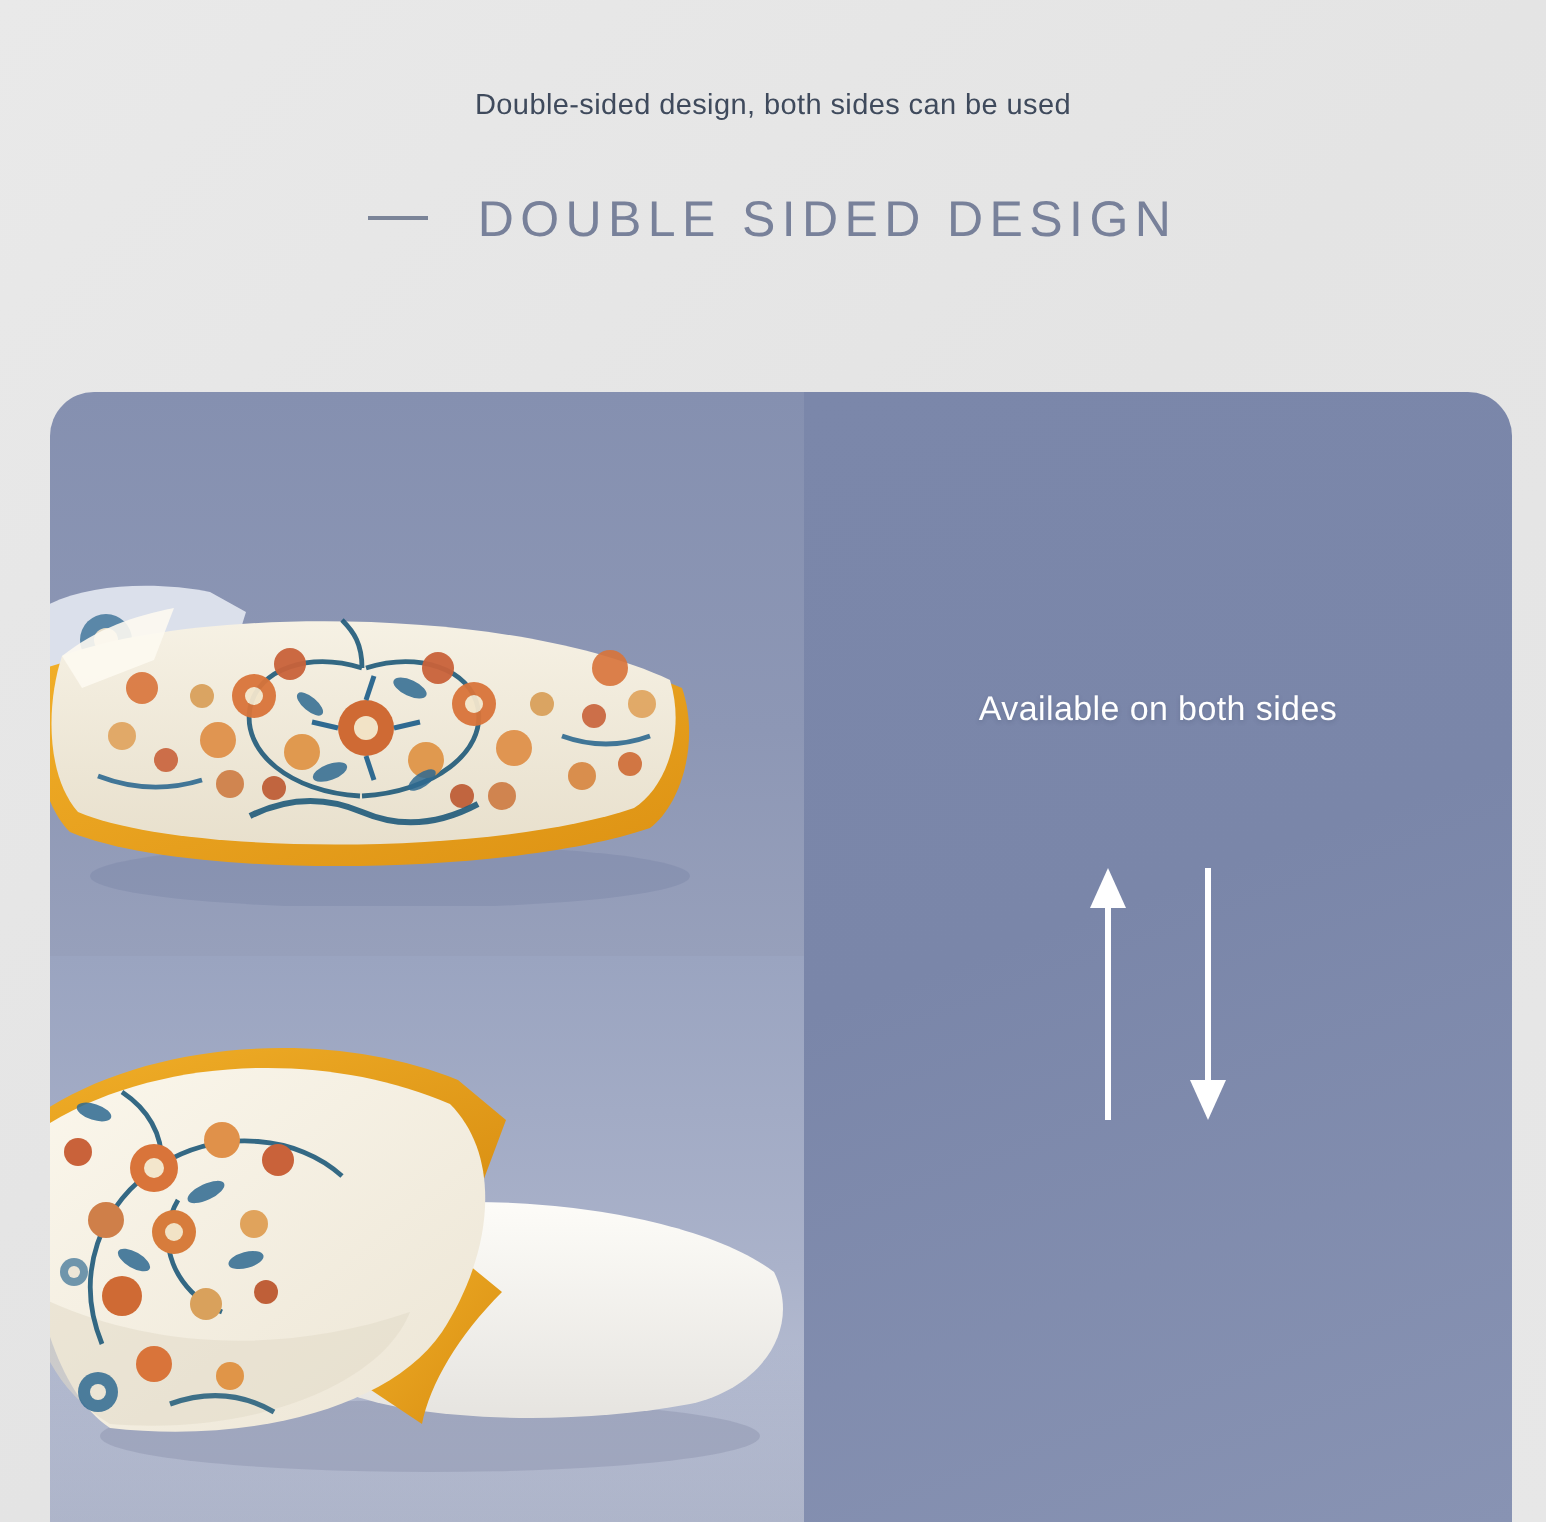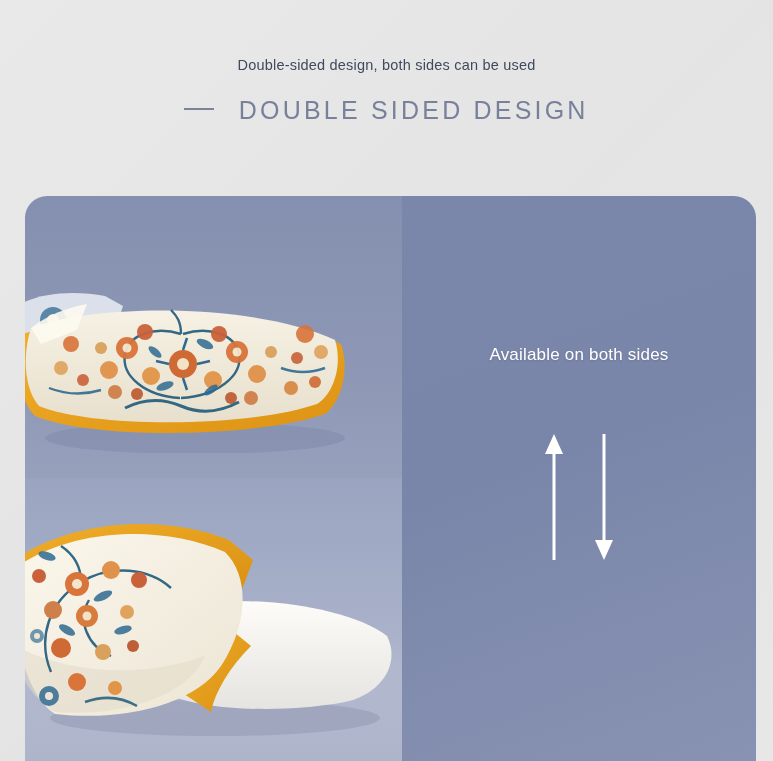--- a/index.html
+++ b/index.html
@@ -25,21 +25,20 @@
   
   .subtitle {
     position: absolute;
     top: 45px;
     left: 0;
     width: 773px;
     text-align: center;
     font-size: 14.5px;
     color: #3f4a5c;
     letter-spacing: 0.2px;
-    margin-top: 12px;
   }
 
   .headline-wrap {
     position: absolute;
     top: 96px;
     left: 0;
     width: 773px;
     text-align: center;
     white-space: nowrap;
   }

